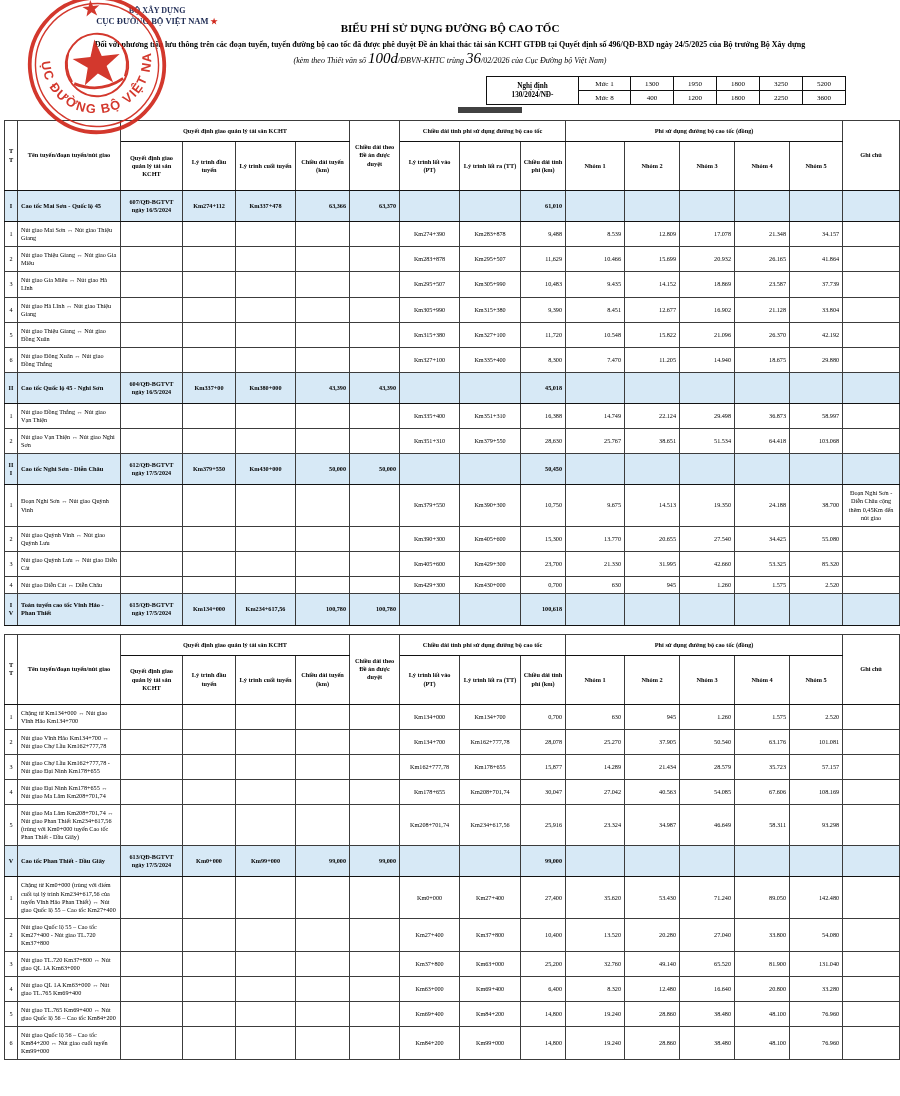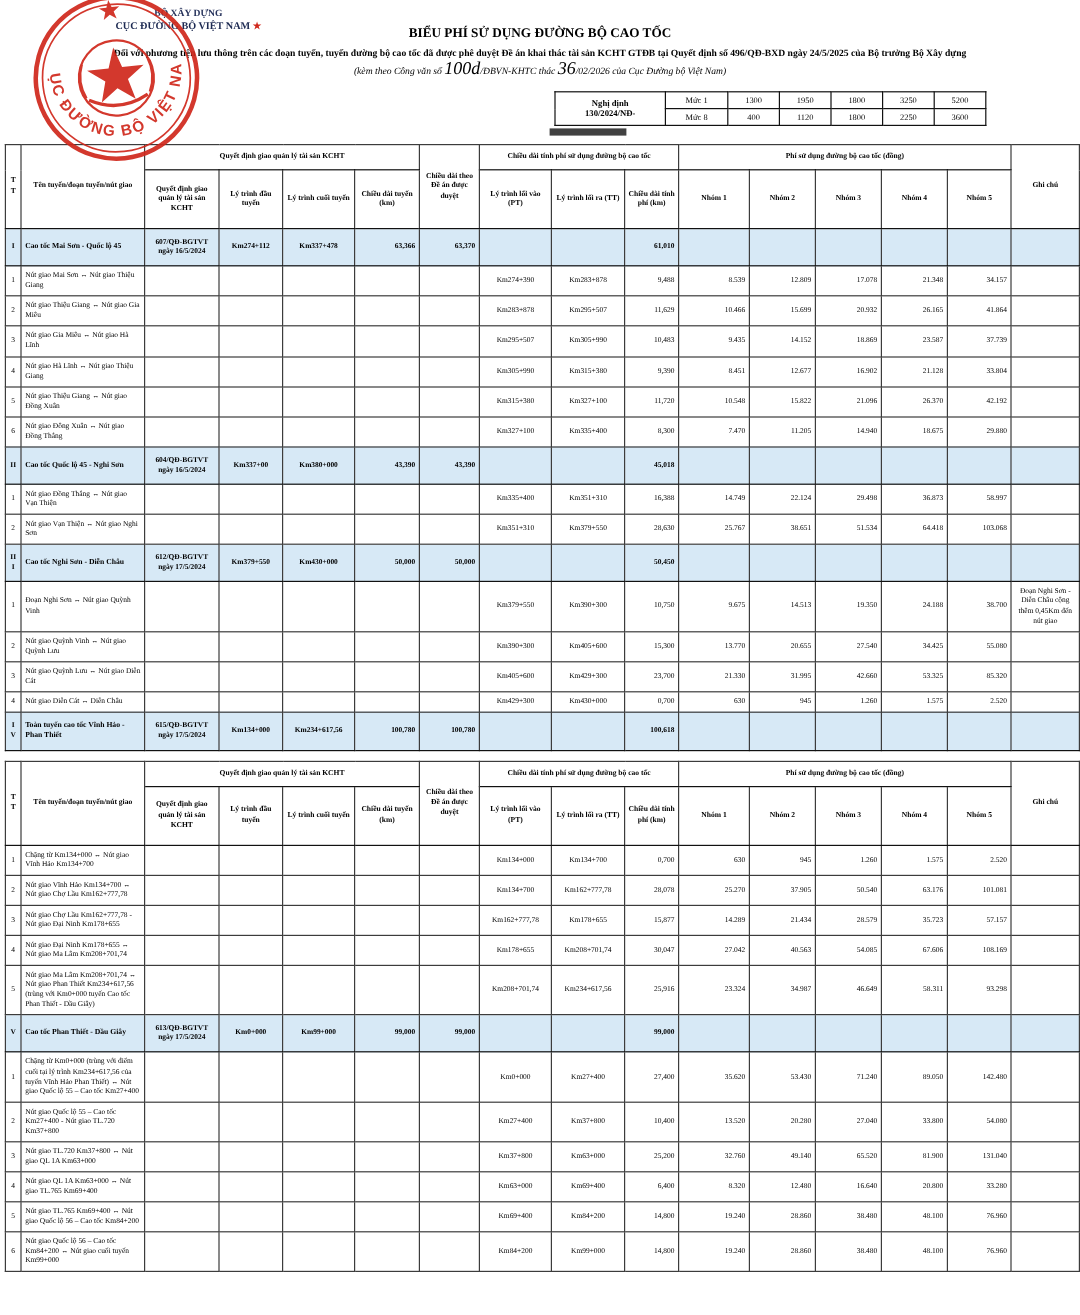--- a/index.html
+++ b/index.html
@@ -11,21 +11,21 @@
   .letterhead .l1{font-size:8px;font-weight:bold;color:#27335c;}
   .letterhead .l2{font-size:8.5px;font-weight:bold;color:#1d2a52;}
   .letterhead .star{color:#d0281c;font-size:8px;}
   .stamp{position:absolute;left:26px;top:-6px;width:142px;height:142px;z-index:2;opacity:.92;transform:rotate(-6deg);}
   .doc-title{position:absolute;left:50%;transform:translateX(-50%);top:22px;font-size:11px;font-weight:bold;white-space:nowrap;}
   .doc-subtitle{position:absolute;left:50%;transform:translateX(-50%);top:40px;font-size:8px;font-weight:bold;white-space:nowrap;}
   .doc-note{position:absolute;left:50%;transform:translateX(-50%);top:54px;font-size:8px;font-style:italic;white-space:nowrap;}
   .doc-note .fill-number{font-size:15px;line-height:8px;}
 
   
-  .decree-table{position:absolute;left:462px;top:76px;border-collapse:collapse;table-layout:fixed;z-index:1;}
+  .decree-table{position:absolute;left:486px;top:76px;border-collapse:collapse;table-layout:fixed;z-index:1;}
   .decree-table td{border:1px solid #111;font-size:7px;text-align:center;height:13px;padding:0 2px;}
   .decree-table .lbl{font-weight:bold;font-size:7.2px;line-height:1.25;}
   .decree-table .muc{font-weight:normal;}
   .redact-bar{position:absolute;left:458px;top:107px;width:64px;height:6px;background:#414141;z-index:1;}
 
   
   .tables-wrap{padding:0 3px 0 4px;}
   table.fee{border-collapse:collapse;table-layout:fixed;width:893px;border:1.5px solid #111;margin-bottom:8px;}
   table.fee th,table.fee td{border:0.8px solid #3c3c3c;vertical-align:middle;word-wrap:break-word;}
   table.fee thead th{font-size:6.3px;font-weight:bold;text-align:center;padding:2px 2px;line-height:1.3;border-bottom:1.2px solid #111;}
@@ -69,21 +69,21 @@
         <path id="stamp-arc" d="M 17,68 A 58,58 0 1 0 133,68"></path>
       </defs>
     <text font-size="13.5" font-weight="bold" fill="#d0281c" letter-spacing="1.5" font-family="Liberation Sans, sans-serif">
       <textPath href="#stamp-arc" startOffset="50%" text-anchor="middle">CỤC ĐƯỜNG BỘ VIỆT NAM</textPath>
     </text>
   </svg>
 
   <div class="doc-title">BIỂU PHÍ SỬ DỤNG ĐƯỜNG BỘ CAO TỐC</div>
   <div class="doc-subtitle">Đối với phương tiện lưu thông trên các đoạn tuyến, tuyến đường bộ cao tốc đã được phê duyệt Đề án khai thác tài sản KCHT GTĐB tại Quyết định số 496/QĐ-BXD ngày 24/5/2025 của Bộ trưởng Bộ Xây dựng</div>
   <div class="doc-note">
-    <span>(kèm theo Công văn số </span><span class="fill-number">100d</span><span>/ĐBVN-KHTC thác </span><span class="fill-number">36</span><span>/02/2026 của Cục Đường bộ Việt Nam)</span>
+    <span>(kèm theo Thiết văn số </span><span class="fill-number">100d</span><span>/ĐBVN-KHTC trùng </span><span class="fill-number">36</span><span>/02/2026 của Cục Đường bộ Việt Nam)</span>
   </div>
 
   <table class="decree-table">
     <colgroup>
         <col style="width:92px">
         <col style="width:52px">
         <col style="width:43px">
         <col style="width:43px">
         <col style="width:43px">
         <col style="width:43px">
@@ -98,21 +98,21 @@
           <td class="muc">Mức 1</td>
           <td>1300</td>
           <td>1950</td>
           <td>1800</td>
           <td>3250</td>
           <td>5200</td>
         </tr>
         <tr>
           <td class="muc">Mức 8</td>
           <td>400</td>
-          <td>1120</td>
+          <td>1200</td>
           <td>1800</td>
           <td>2250</td>
           <td>3600</td>
         </tr>
       </tbody>
   </table>
   <div class="redact-bar"></div>
 </div>
 
 <div class="tables-wrap">

